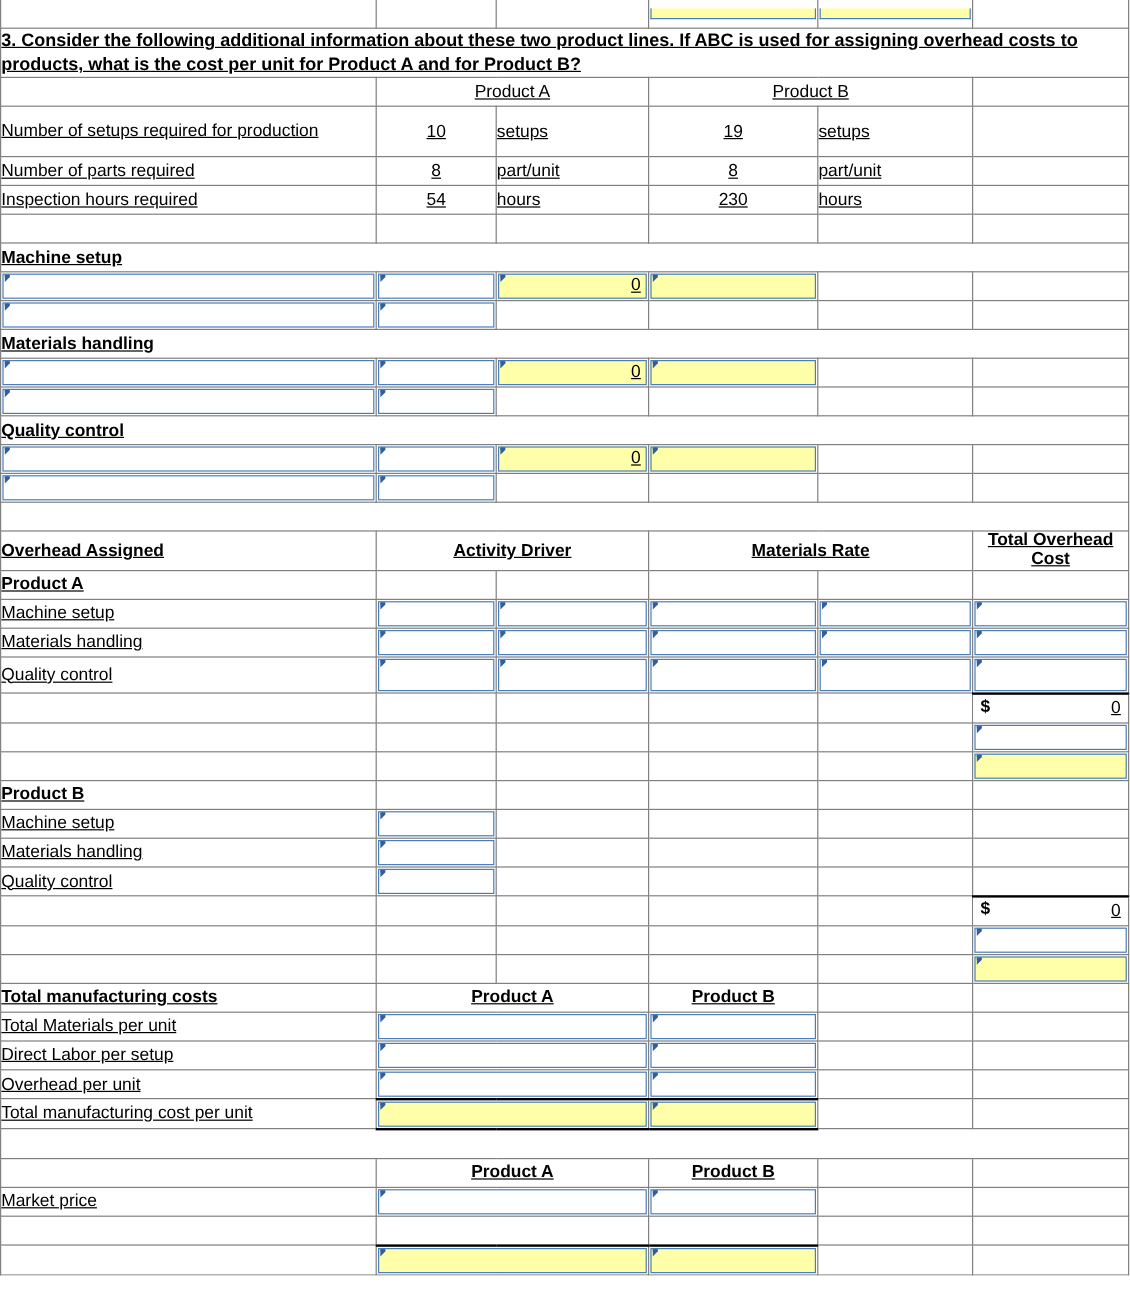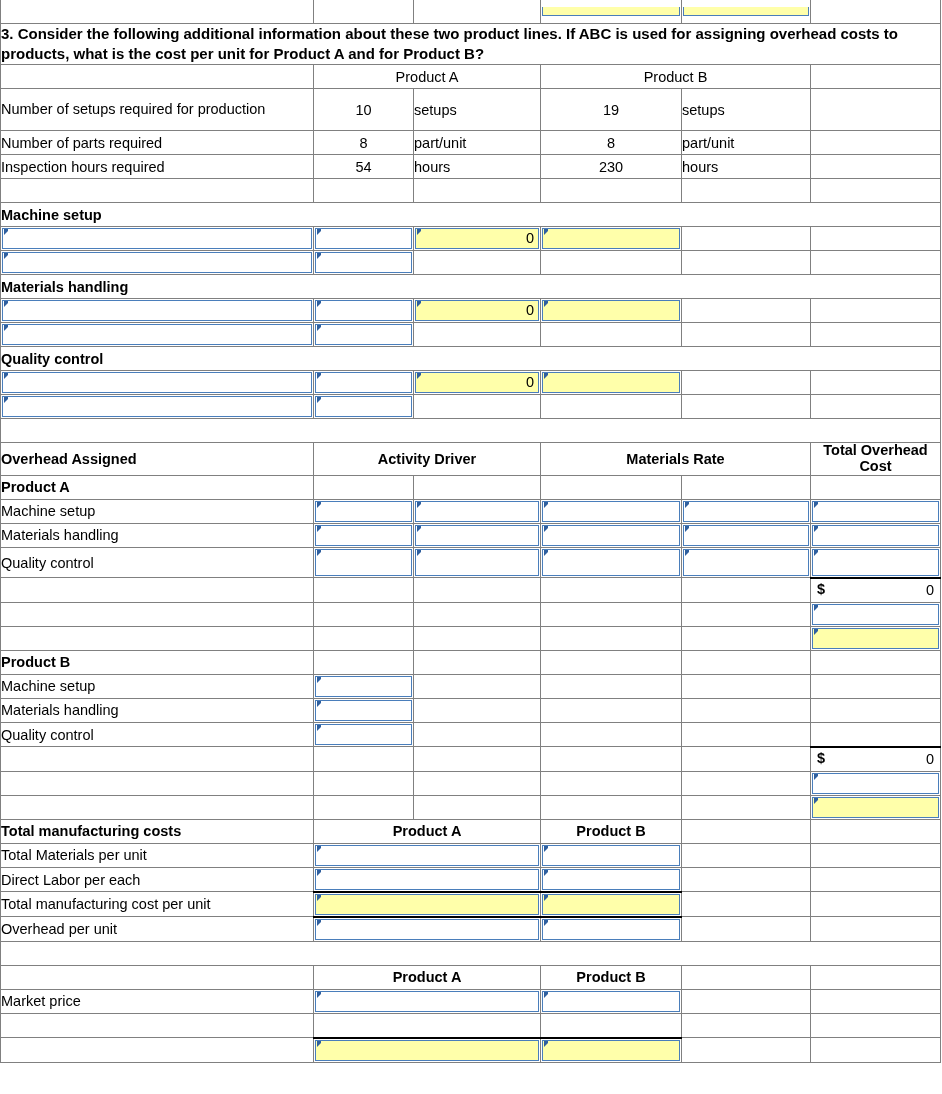--- a/index.html
+++ b/index.html
@@ -10,20 +10,21 @@
     font-size:14.5px;
     color:#000000;
     -webkit-font-smoothing:antialiased;
   }
   .sheet{width:942px;position:relative;}
 
   table.grid{
     border-collapse:collapse;
     table-layout:fixed;
     width:813px;
+    text-decoration:underline;
   }
   table.grid td{
     border:1px solid #808080;
     padding:0;
     vertical-align:middle;
     height:23px;
     background:#ffffff;
     overflow:hidden;
   }
 
@@ -471,48 +472,48 @@
     <td class="hostbox" colspan="2">
             <span class="inbox"></span>
           </td>
     <td class="hostbox">
             <span class="inbox"></span>
           </td>
     <td></td>
     <td></td>
   </tr>
   <tr>
-    <td class="lbl">Direct Labor per each</td>
+    <td class="lbl">Direct Labor per setup</td>
+    <td class="hostbox" colspan="2">
+            <span class="inbox"></span>
+          </td>
+    <td class="hostbox">
+            <span class="inbox"></span>
+          </td>
+    <td></td>
+    <td></td>
+  </tr>
+  <tr>
+    <td class="lbl">Overhead per unit</td>
     <td class="hostbox" colspan="2">
             <span class="inbox"></span>
           </td>
     <td class="hostbox">
             <span class="inbox"></span>
           </td>
     <td></td>
     <td></td>
   </tr>
   <tr>
     <td class="lbl">Total manufacturing cost per unit</td>
     <td class="hostbox totline botline" colspan="2">
             <span class="inbox y"></span>
           </td>
     <td class="hostbox totline botline">
             <span class="inbox y"></span>
-          </td>
-    <td></td>
-    <td></td>
-  </tr>
-  <tr>
-    <td class="lbl">Overhead per unit</td>
-    <td class="hostbox" colspan="2">
-            <span class="inbox"></span>
-          </td>
-    <td class="hostbox">
-            <span class="inbox"></span>
           </td>
     <td></td>
     <td></td>
   </tr>
 
   <tr class="spacer">
     <td colspan="6"></td>
   </tr>
 
   <tr>

